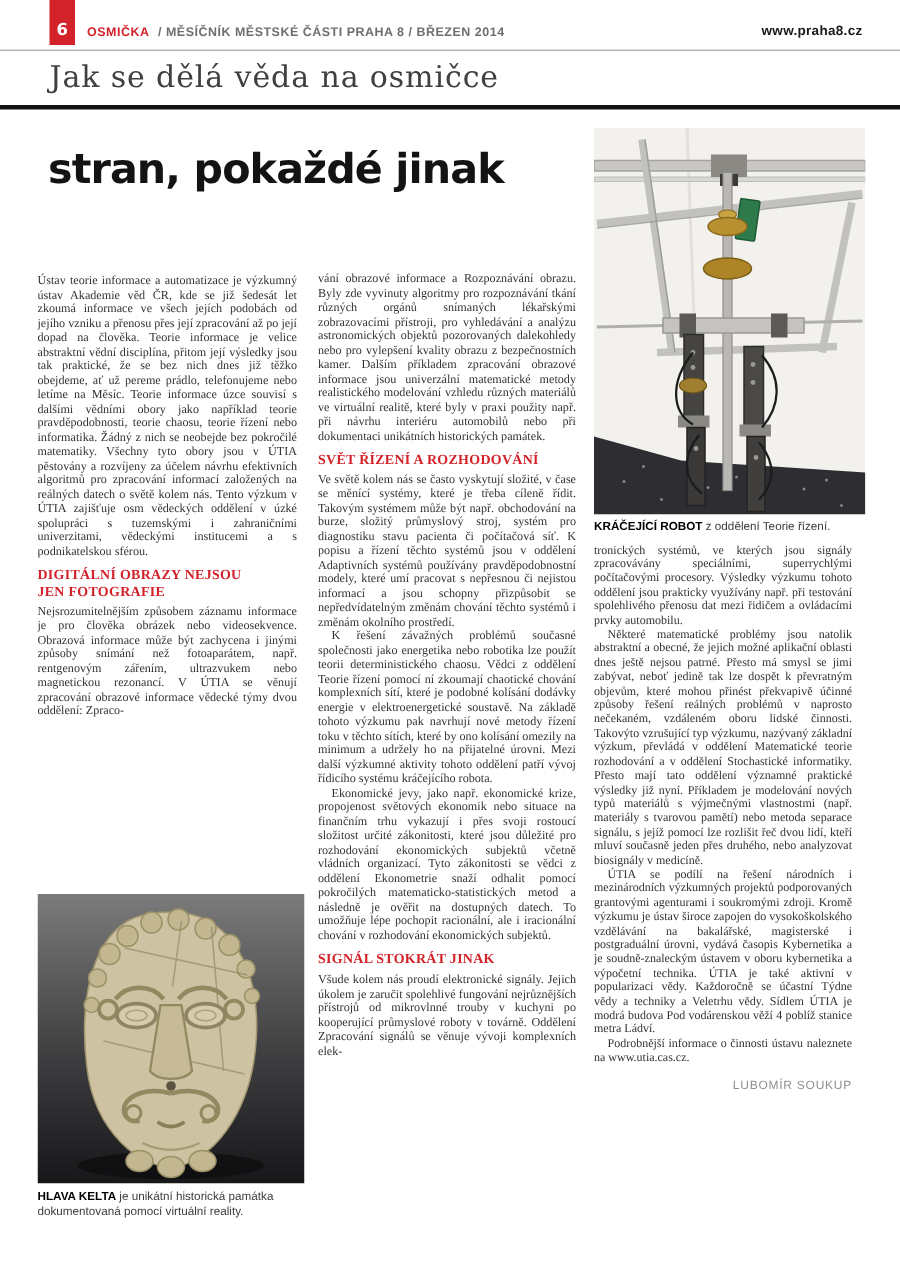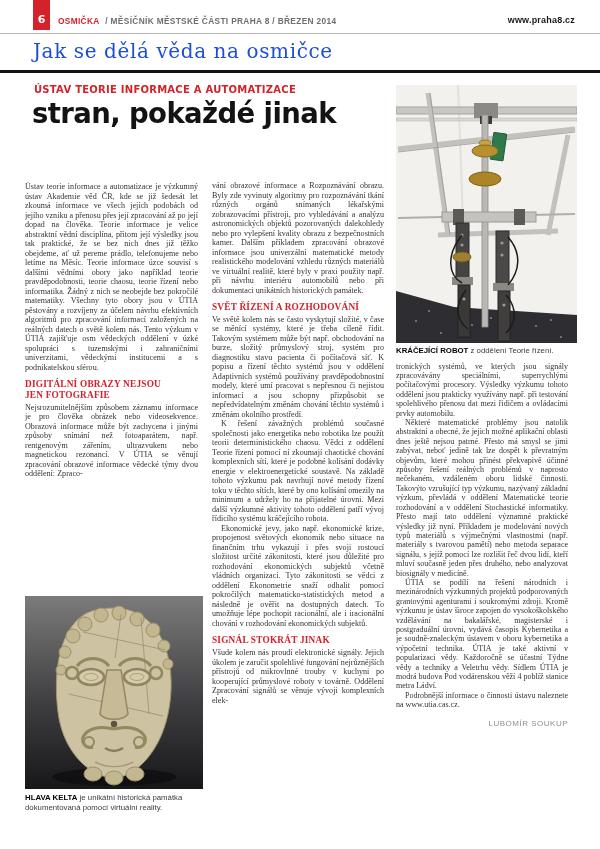--- a/index.html
+++ b/index.html
@@ -10,21 +10,21 @@
       color:#fff;font-family:"DejaVu Sans",sans-serif;font-weight:700;font-size:11px;
       display:flex;align-items:flex-end;justify-content:center;padding-bottom:4px;box-sizing:border-box;}
   .masthead{position:absolute;left:58px;top:16px;font-family:"Liberation Sans",sans-serif;
       font-size:8.3px;letter-spacing:.35px;white-space:nowrap;}
   .masthead .brand{color:#d3222a;font-weight:700;margin-right:3px;}
   .masthead .issue{color:#6d6e71;font-weight:700;}
   .website{position:absolute;right:25px;top:15px;font-family:"Liberation Sans",sans-serif;
       font-weight:700;font-size:9px;color:#1a1a1a;letter-spacing:.2px;}
   .rule-thin{position:absolute;left:0;top:33px;width:600px;height:1px;background:#b5b6b8;}
   .section-title{position:absolute;left:33px;top:39px;font-family:"DejaVu Serif",serif;
-      font-size:20px;color:#1d4ed8;letter-spacing:.6px;}
+      font-size:20px;color:#404040;letter-spacing:.6px;}
   .rule-black{position:absolute;left:0;top:70px;width:600px;height:3px;background:#121212;}
   
   .kicker{position:absolute;left:34px;top:84px;font-family:"DejaVu Sans",sans-serif;
       font-weight:700;font-size:10px;color:#d3222a;letter-spacing:.25px;}
   .headline{position:absolute;left:32px;top:97px;width:365px;margin:0;
       font-family:"DejaVu Sans",sans-serif;font-weight:700;font-size:27.5px;
       line-height:33px;color:#131313;letter-spacing:-.6px;}
   .headline span{display:block;}
   
   .col{position:absolute;overflow:hidden;font-size:8.1px;line-height:9.5px;text-align:justify;}
@@ -62,21 +62,20 @@
   </div>
   <div class="masthead">
     <span class="brand">OSMIČKA</span>
     <span class="issue">/ MĚSÍČNÍK MĚSTSKÉ ČÁSTI PRAHA 8 / BŘEZEN 2014</span>
   </div>
   <div class="website">www.praha8.cz</div>
   <div class="rule-thin"></div>
   <div class="section-title">Jak se dělá věda na osmičce</div>
   <div class="rule-black"></div>
 
-  <div class="kicker">ÚSTAV TEORIE INFORMACE A AUTOMATIZACE</div>
   <h1 class="headline">
     <span>stran, pokaždé jinak</span>
   </h1>
 
   <div class="col" id="col1">
     <p class="body">Ústav teorie informace a automatizace je výzkumný ústav Akademie věd ČR, kde se již šedesát let zkoumá informace ve všech jejích podobách od jejího vzniku a přenosu přes její zpracování až po její dopad na člověka. Teorie informace je velice abstraktní vědní disciplína, přitom její výsledky jsou tak praktické, že se bez nich dnes již těžko obejdeme, ať už pereme prádlo, telefonujeme nebo letíme na Měsíc. Teorie informace úzce souvisí s dalšími vědními obory jako například teorie pravděpodobnosti, teorie chaosu, teorie řízení nebo informatika. Žádný z nich se neobejde bez pokročilé matematiky. Všechny tyto obory jsou v ÚTIA pěstovány a rozvíjeny za účelem návrhu efektivních algoritmů pro zpracování informací založených na reálných datech o světě kolem nás. Tento výzkum v ÚTIA zajišťuje osm vědeckých oddělení v úzké spolupráci s tuzemskými i zahraničními univerzitami, vědeckými institucemi a s podnikatelskou sférou.</p>
     <h3 class="subhead">
       <span>DIGITÁLNÍ OBRAZY NEJSOU</span>
       <span>JEN FOTOGRAFIE</span>
     </h3>

